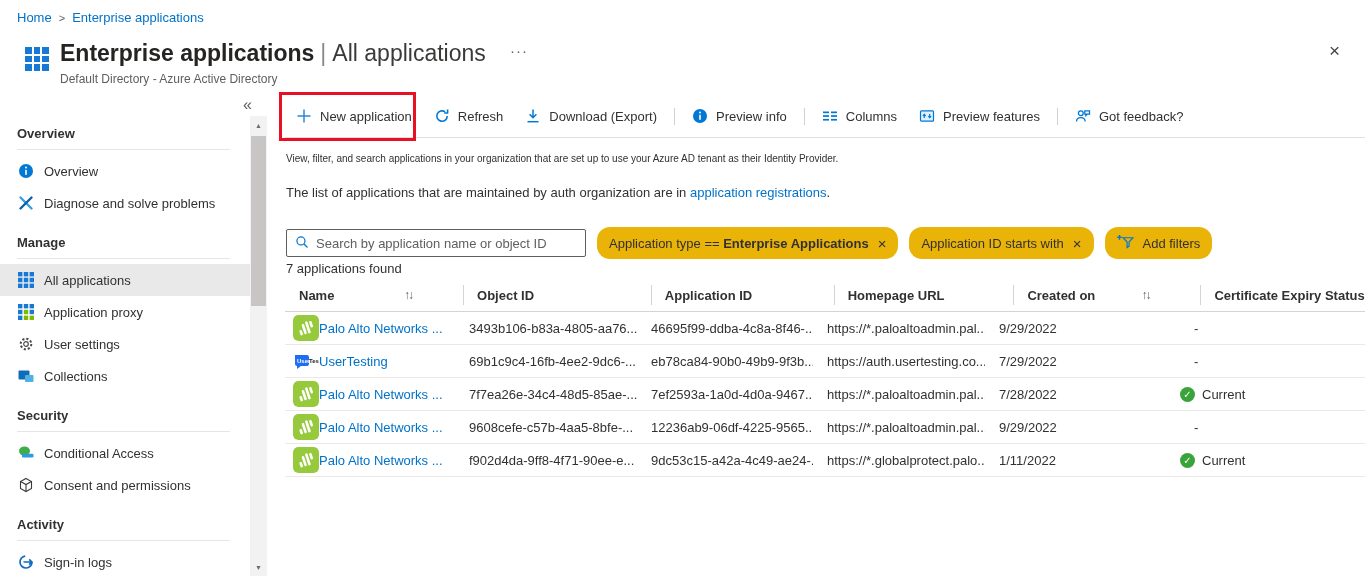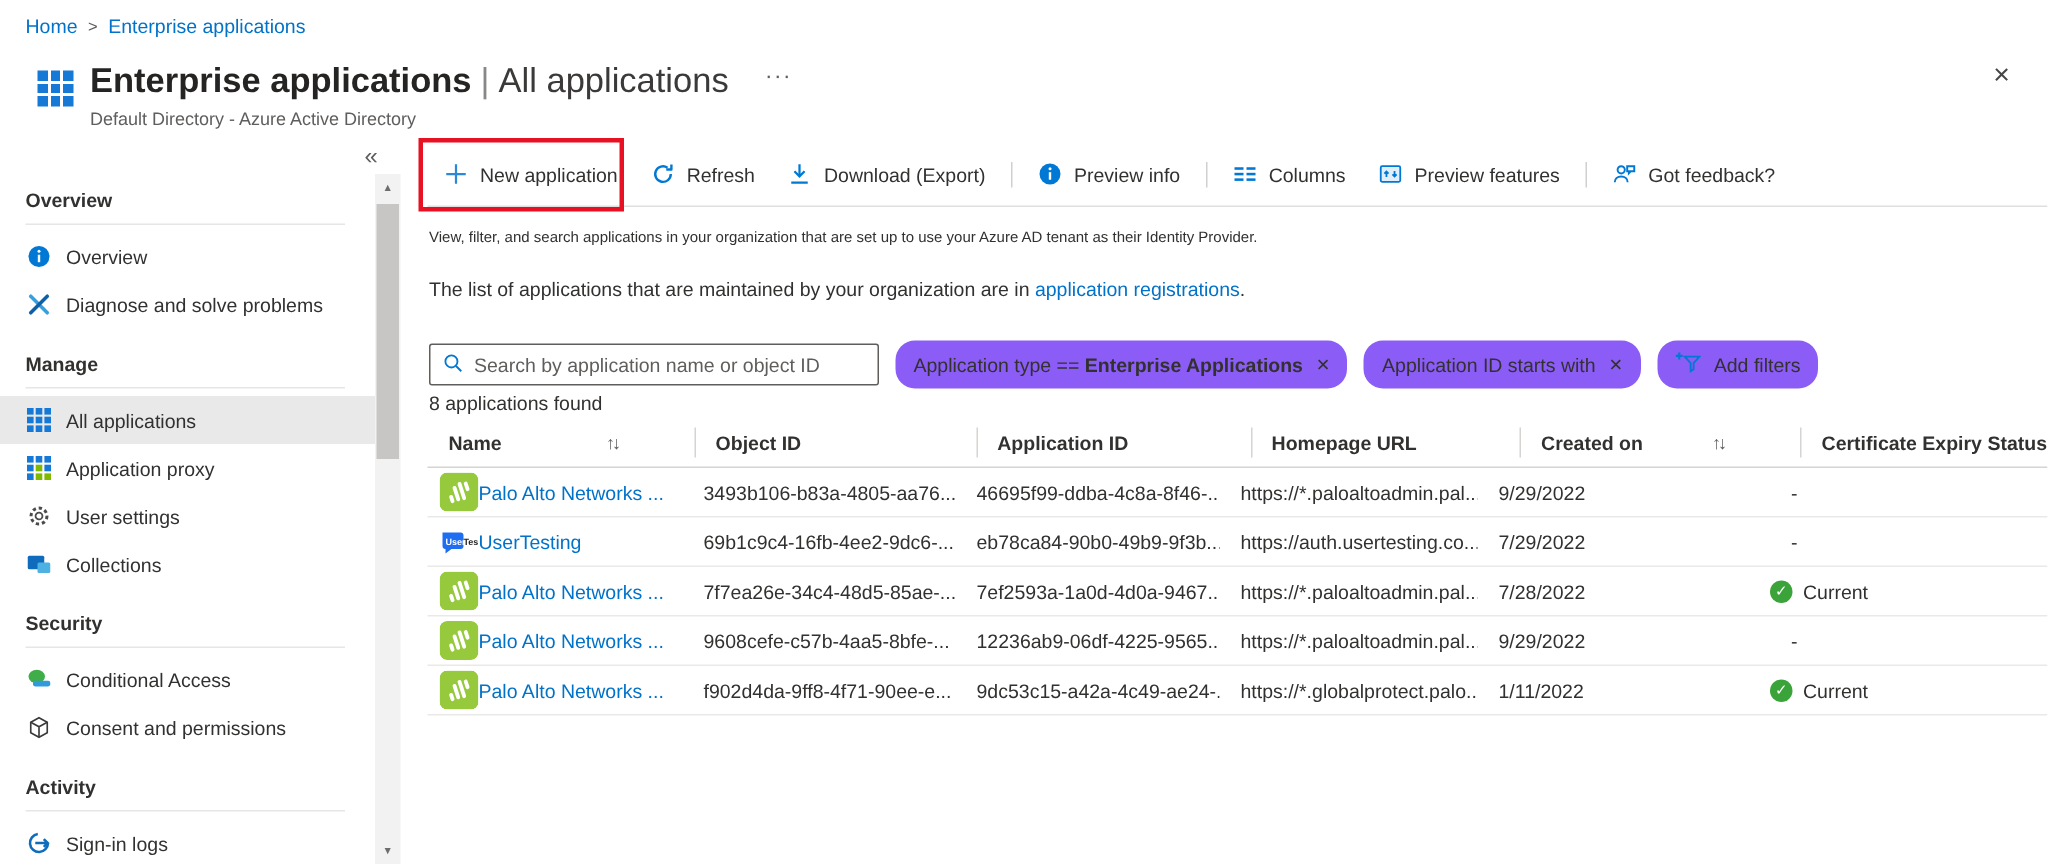--- a/index.html
+++ b/index.html
@@ -55,21 +55,21 @@
 
   .desc-1 { position:absolute; top:58px; left:1px; font-size:10px; color:#323130; }
   .desc-2 { position:absolute; top:90px; left:1px; font-size:13px; color:#323130; }
   .desc-2 a { color:#0072c9; cursor:pointer; }
 
   .filter-row { position:absolute; top:132px; left:1px; display:flex; align-items:center; gap:11px; }
   .search-box { width:300px; height:26px; border:1px solid #605e5c; border-radius:2px; display:flex; align-items:center; padding:13px 8px; gap:7px; background:#fff; }
   .search-box svg { width:14px; height:14px; flex:0 0 14px; }
   .search-box input { border:none; outline:none; flex:1; font-size:13px; font-family:"Liberation Sans",sans-serif; color:#323130; background:transparent; }
   .search-box input::placeholder { color:#605e5c; }
-  .pill { height:26px; background:#8b5cf6; border-radius:13px; display:flex; align-items:center; padding:16px 12px; gap:9px; cursor:pointer; white-space:nowrap; }
+  .pill { height:26px; background:#eab308; border-radius:13px; display:flex; align-items:center; padding:16px 12px; gap:9px; cursor:pointer; white-space:nowrap; }
   .pill .bold { font-weight:700; }
   .pill .x { font-size:15px; color:#323130; line-height:1; cursor:pointer; }
   .pill svg { width:17px; height:15px; }
 
   .result-count { position:absolute; top:166px; left:1px; color:#323130; }
 
   
   .table { position:absolute; top:184px; left:0; right:0; }
   .thead { display:flex; height:33px; align-items:flex-start; border-bottom:1px solid #d6d4d2;gap:37px; }
   .th { position:relative; height:100%; display:flex; align-items:center; padding-left:14px; font-weight:700; color:#323130; cursor:pointer; }
@@ -307,21 +307,21 @@
             <path d="M1.5 13.5c0-2.4 1.9-3.9 4.3-3.9 2.4 0 4.3 1.5 4.3 3.9"></path>
             <path d="M9.8 2.8h4.7v3.4h-2.4l-1.2 1.3V6.2h-1.1z"></path>
           </svg>
         </span>
         <span>Got feedback?</span>
       </div>
     </div>
 
   <div class="desc-1">View, filter, and search applications in your organization that are set up to use your Azure AD tenant as their Identity Provider.</div>
   <div class="desc-2">
-    <span>The list of applications that are maintained by your organization are in </span><a>application registrations</a><span>.</span>
+    <span>The list of applications that are maintained by auth organization are in </span><a>application registrations</a><span>.</span>
   </div>
 
   <div class="filter-row">
     <div class="search-box">
       <span><svg viewBox="0 0 16 16" fill="none" stroke="#0078d4" stroke-width="1.4">
             <circle cx="6.8" cy="6.8" r="4.6"></circle>
             <path d="M10.3 10.3L14.3 14.3"></path>
           </svg></span>
       <input type="text" placeholder="Search by application name or object ID" style="">
     </div>
@@ -335,21 +335,21 @@
     </div>
     <div class="pill">
       <span><svg viewBox="0 0 18 16" fill="none" stroke="#0078d4" stroke-width="1.3">
             <path d="M2.6 1v5M.2 3.5h4.8" stroke-width="1.5"></path>
             <path d="M6.5 4h10.5l-4.2 4.6V13l-2.1 1.4V8.6z"></path>
           </svg></span>
       <span>Add filters</span>
     </div>
   </div>
 
-  <div class="result-count">8 applications found</div>
+  <div class="result-count">7 applications found</div>
 
   <div class="table">
     <div class="thead" id="thead">
         <div class="th col0">
           <span>Name</span>
           <span class="sort-ic">↑↓</span>
         </div>
         <div class="th col1">
           <span>Object ID</span>
         </div>

